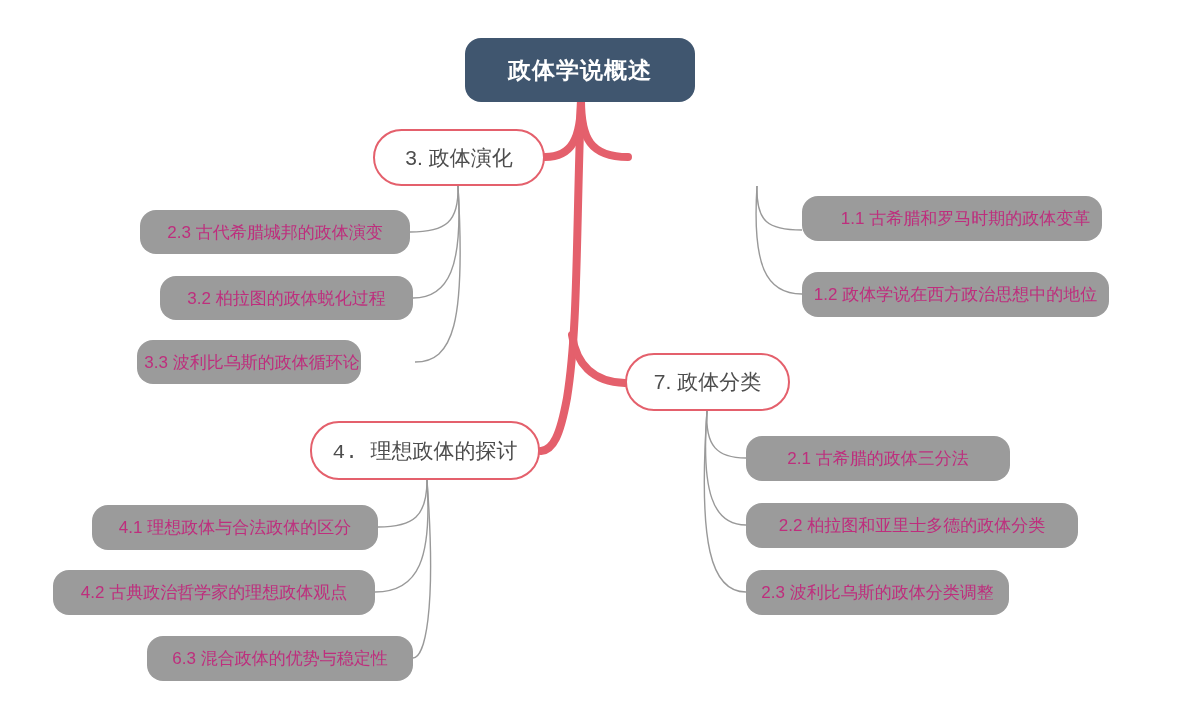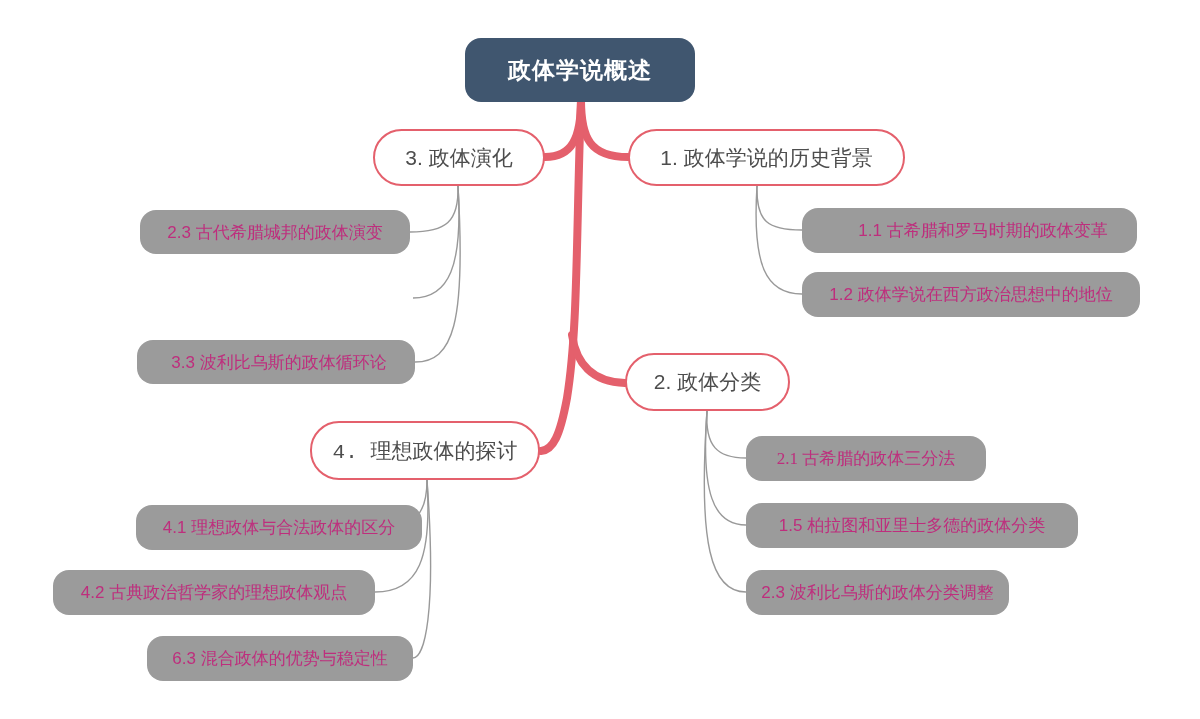--- a/index.html
+++ b/index.html
@@ -94,32 +94,32 @@
     <path class="thin-link" d="M 458 186 C 463 266 449 298 413 298"></path>
     <path class="thin-link" d="M 458 186 C 466 324 453 362 415 362"></path>
 
     <path class="thin-link" d="M 427 480 C 427 516 414 527 378 527"></path>
     <path class="thin-link" d="M 427 480 C 432 558 419 592 375 592"></path>
     <path class="thin-link" d="M 427 480 C 437 616 424 658 413 658"></path>
   </svg>
 
   <div class="node node-root" style="left:465px; top:38px; width:230px; height:64px;text-align:right;">政体学说概述</div>
 
-  <div class="node node-branch" style="left:628px; top:129px; width:277px; height:57px;">1. 政体学说的历史背景</div>
-  <div class="node node-branch" style="left:625px; top:353px; width:165px; height:58px;">2. 政体分类</div>
+  <div class="node node-branch" style="left:625px; top:353px; width:165px; height:58px;">7. 政体分类</div>
   <div class="node node-branch" style="left:373px; top:129px; width:172px; height:57px;">3. 政体演化</div>
   <div class="node node-branch" style="left:310px; top:421px; width:230px; height:59px;font-family:Liberation Mono, monospace;">4. 理想政体的探讨</div>
 
-  <div class="node node-child" style="left:802px; top:208px; width:335px; height:45px;padding-left:27px;">1.1 古希腊和罗马时期的政体变革</div>
-  <div class="node node-child" style="left:802px; top:272px; width:338px; height:45px;text-align:center;">1.2 政体学说在西方政治思想中的地位</div>
+  <div class="node node-child" style="left:802px; top:196px; width:300px; height:45px;padding-left:27px;">1.1 古希腊和罗马时期的政体变革</div>
+  <div class="node node-child" style="left:802px; top:272px; width:307px; height:45px;text-align:center;">1.2 政体学说在西方政治思想中的地位</div>
 
-  <div class="node node-child" style="left:746px; top:436px; width:240px; height:45px;font-family:Liberation Serif, serif;">2.1 古希腊的政体三分法</div>
-  <div class="node node-child" style="left:746px; top:503px; width:332px; height:45px;">1.5 柏拉图和亚里士多德的政体分类</div>
+  <div class="node node-child" style="left:746px; top:436px; width:264px; height:45px;">2.1 古希腊的政体三分法</div>
+  <div class="node node-child" style="left:746px; top:503px; width:332px; height:45px;">2.2 柏拉图和亚里士多德的政体分类</div>
   <div class="node node-child" style="left:746px; top:570px; width:263px; height:45px;">2.3 波利比乌斯的政体分类调整</div>
 
   <div class="node node-child" style="left:140px; top:210px; width:270px; height:44px;">2.3 古代希腊城邦的政体演变</div>
-  <div class="node node-child" style="left:137px; top:340px; width:278px; height:44px;padding-left:6px;">3.3 波利比乌斯的政体循环论</div>
+  <div class="node node-child" style="left:160px; top:276px; width:253px; height:44px;">3.2 柏拉图的政体蜕化过程</div>
+  <div class="node node-child" style="left:137px; top:340px; width:224px; height:44px;padding-left:6px;">3.3 波利比乌斯的政体循环论</div>
 
-  <div class="node node-child" style="left:92px; top:505px; width:286px; height:45px;margin-left:44px;">4.1 理想政体与合法政体的区分</div>
+  <div class="node node-child" style="left:92px; top:505px; width:286px; height:45px;">4.1 理想政体与合法政体的区分</div>
   <div class="node node-child" style="left:53px; top:570px; width:322px; height:45px;">4.2 古典政治哲学家的理想政体观点</div>
   <div class="node node-child" style="left:147px; top:636px; width:266px; height:45px;">6.3 混合政体的优势与稳定性</div>
 
 </div>
 
 </body></html>

